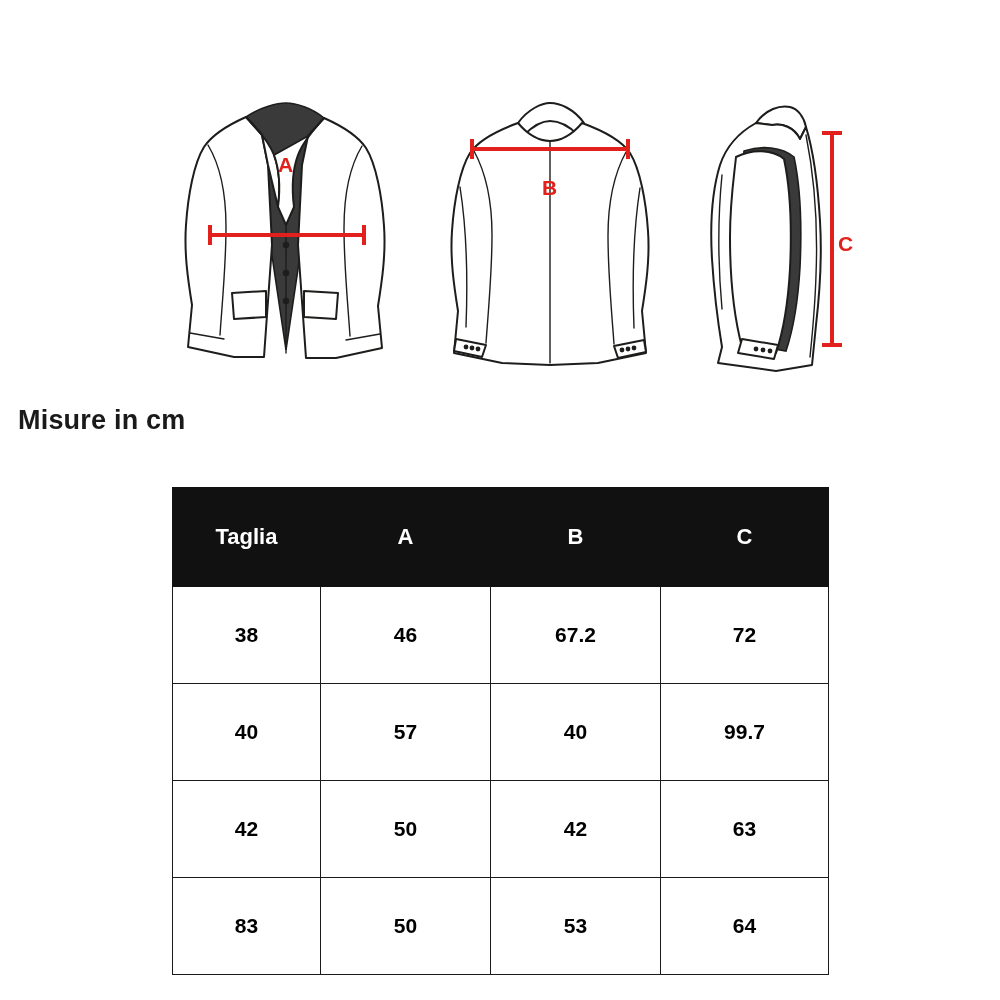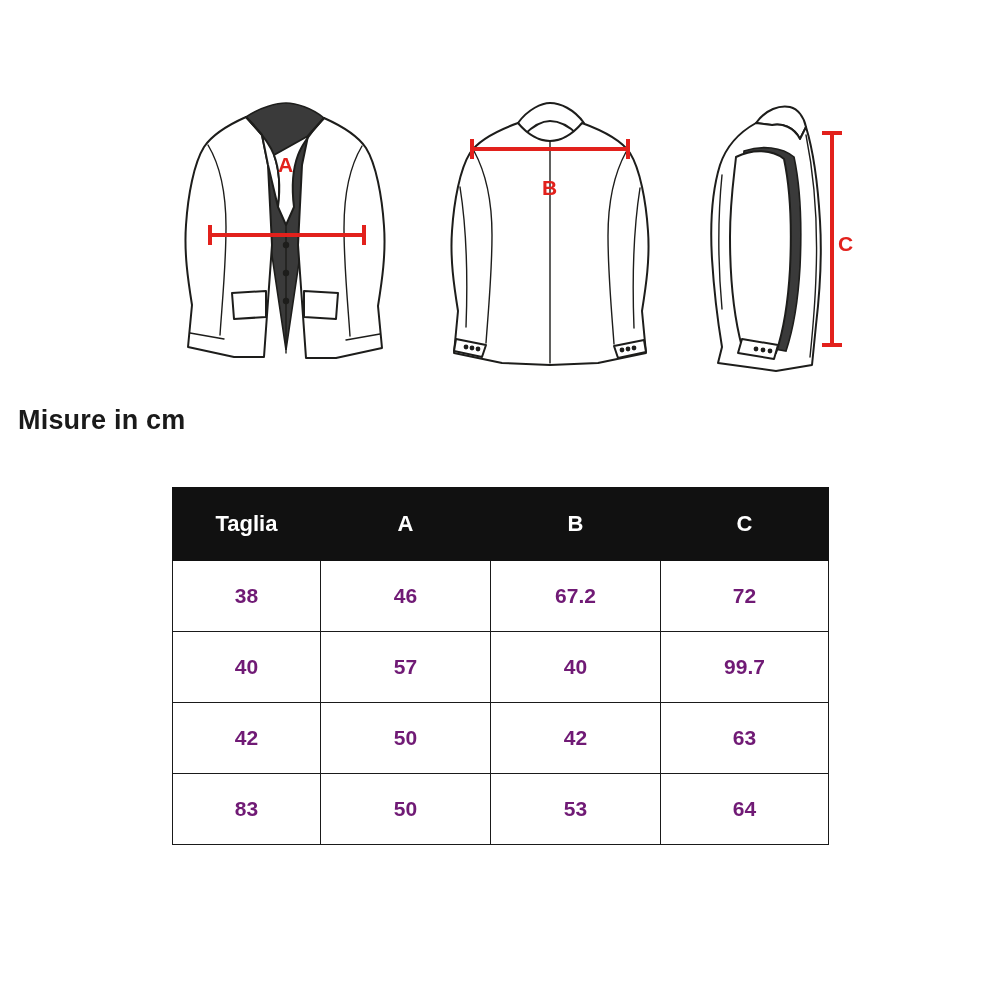--- a/index.html
+++ b/index.html
@@ -58,32 +58,32 @@
     width: 656px;
     table-layout: fixed;
   }
   table.size-table th,
   table.size-table td {
     border: 1px solid #1a1a1a;
     text-align: center;
     font-size: 21px;
     font-weight: bold;
     height: 66px;
-    padding: 2px;
+    padding: 15px;
   }
   table.size-table thead th {
     background: #111111;
     color: #ffffff;
     border: 1px solid #111111;
     font-size: 22px;
     height: 68px;
   }
   table.size-table tbody td {
     background: #ffffff;
-    color: #701a75;
+    color: #000000;
   }
   .col-size { width: 148px; }
   .col-a { width: 170px; }
   .col-b { width: 170px; }
   .col-c { width: 168px; }
 
   svg { display: block; overflow: visible; }
   .jk-line { fill: #ffffff; stroke: #1d1d1b; stroke-width: 2; stroke-linejoin: round; stroke-linecap: round; }
   .jk-thin { fill: none; stroke: #1d1d1b; stroke-width: 1.4; stroke-linecap: round; }
   .jk-dark { fill: #3a3a3a; stroke: #1d1d1b; stroke-width: 1.6; }

